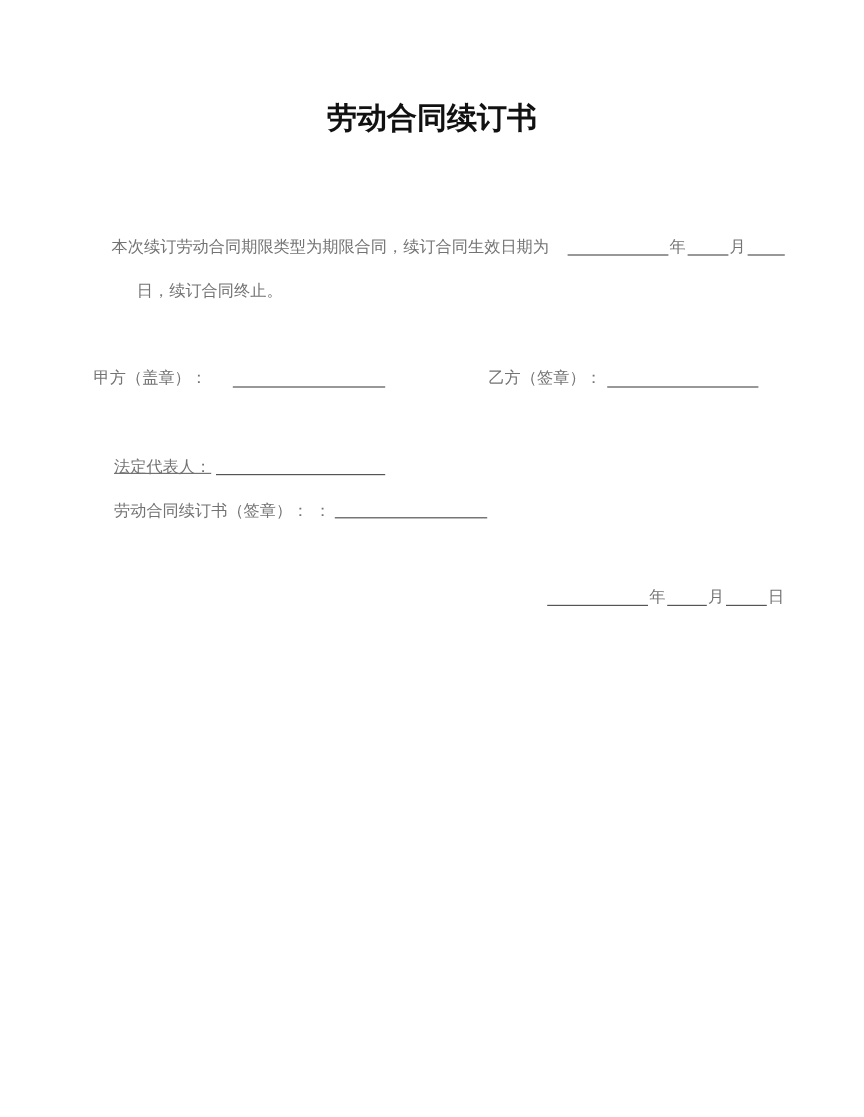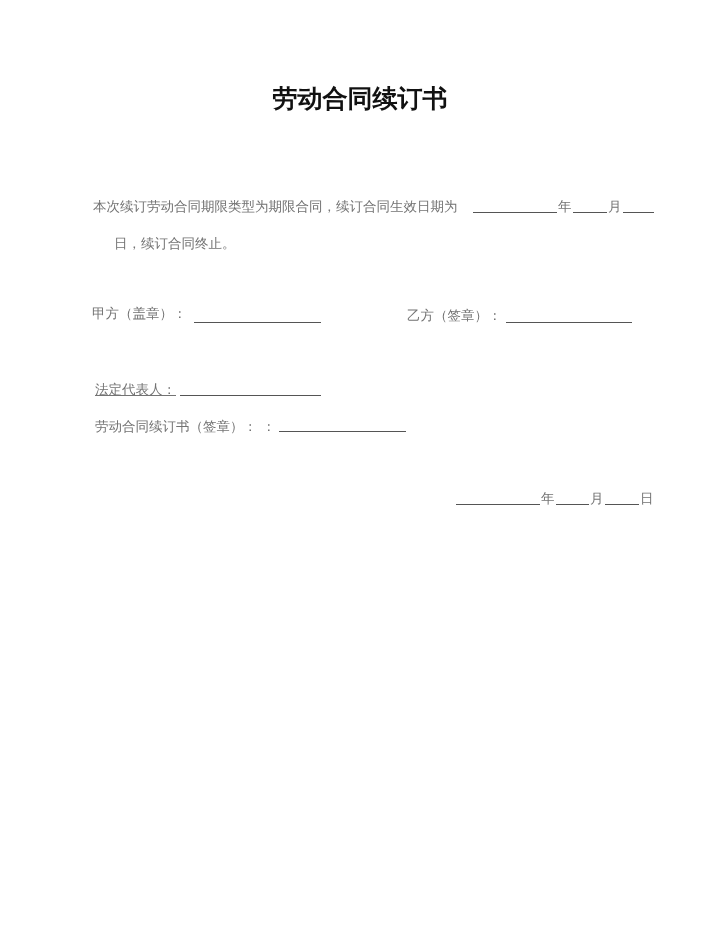--- a/index.html
+++ b/index.html
@@ -40,21 +40,21 @@
 
   <div class="abs txt" style="left:93px; top:197px;">本次续订劳动合同期限类型为期限合同，续订合同生效日期为</div>
   <div class="line" style="left:473px; width:84px; top:212px;"></div>
   <div class="abs txt" style="left:558px; top:197px;">年</div>
   <div class="line" style="left:573px; width:34px; top:212px;"></div>
   <div class="abs txt" style="left:608px; top:197px;">月</div>
   <div class="line" style="left:623px; width:31px; top:212px;"></div>
 
   <div class="abs txt" style="left:66px; top:234px;margin-left:48px;">日，续订合同终止。</div>
 
-  <div class="abs txt" style="left:92px; top:306px;font-family:Liberation Mono, monospace;">甲方（盖章）：</div>
+  <div class="abs txt" style="left:78px; top:306px;">甲方（盖章）：</div>
   <div class="line" style="left:194px; width:127px; top:322px;"></div>
 
   <div class="abs txt" style="left:407px; top:306px;">乙方（签章）：</div>
   <div class="line" style="left:506px; width:126px; top:322px;"></div>
 
   <div class="abs txt" style="left:95px; top:380px;text-decoration:underline;">法定代表人：</div>
   <div class="line" style="left:180px; width:141px; top:395px;"></div>
 
   <div class="abs txt" style="left:95px; top:417px;">劳动合同续订书（签章）：</div>
   <div class="abs txt" style="left:262px; top:417px;">：</div>

